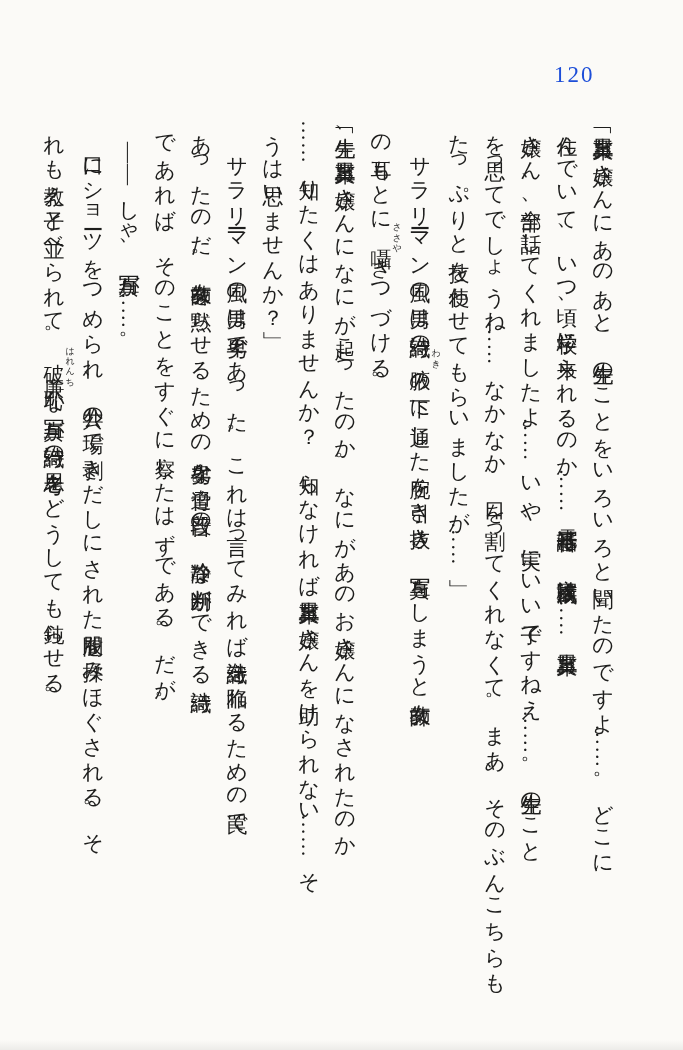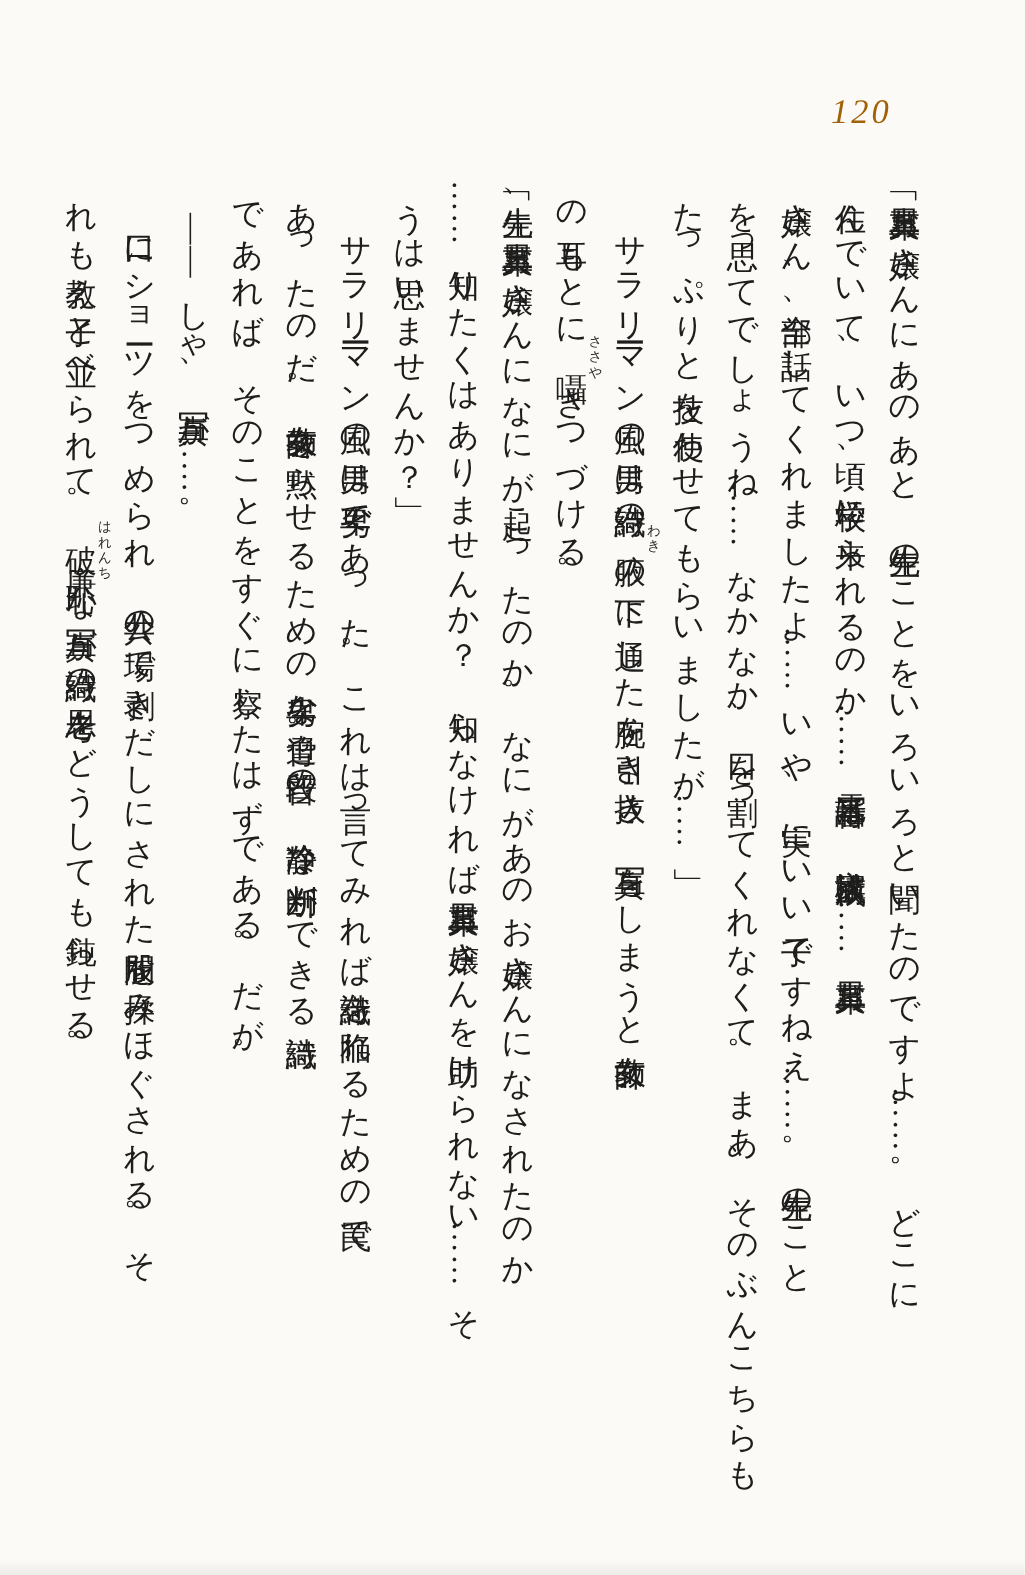--- a/index.html
+++ b/index.html
@@ -12,23 +12,22 @@
     position: relative;
     overflow: hidden;
     background: #fbfaf7;
     font-family: "Liberation Serif", "DejaVu Serif", serif;
   }
   .page-number {
     position: absolute;
     top: 62px;
     left: 554px;
     font-size: 23px;
-    font-style: italic;
     letter-spacing: 2px;
-    color: #a16207;
+    color: #1d4ed8;
   }
   .text-block {
     position: absolute;
     top: 120px;
     right: 62px;
     height: 848px;
     writing-mode: vertical-rl;
     text-orientation: mixed;
     font-size: 21px;
     color: #1d1d1c;

